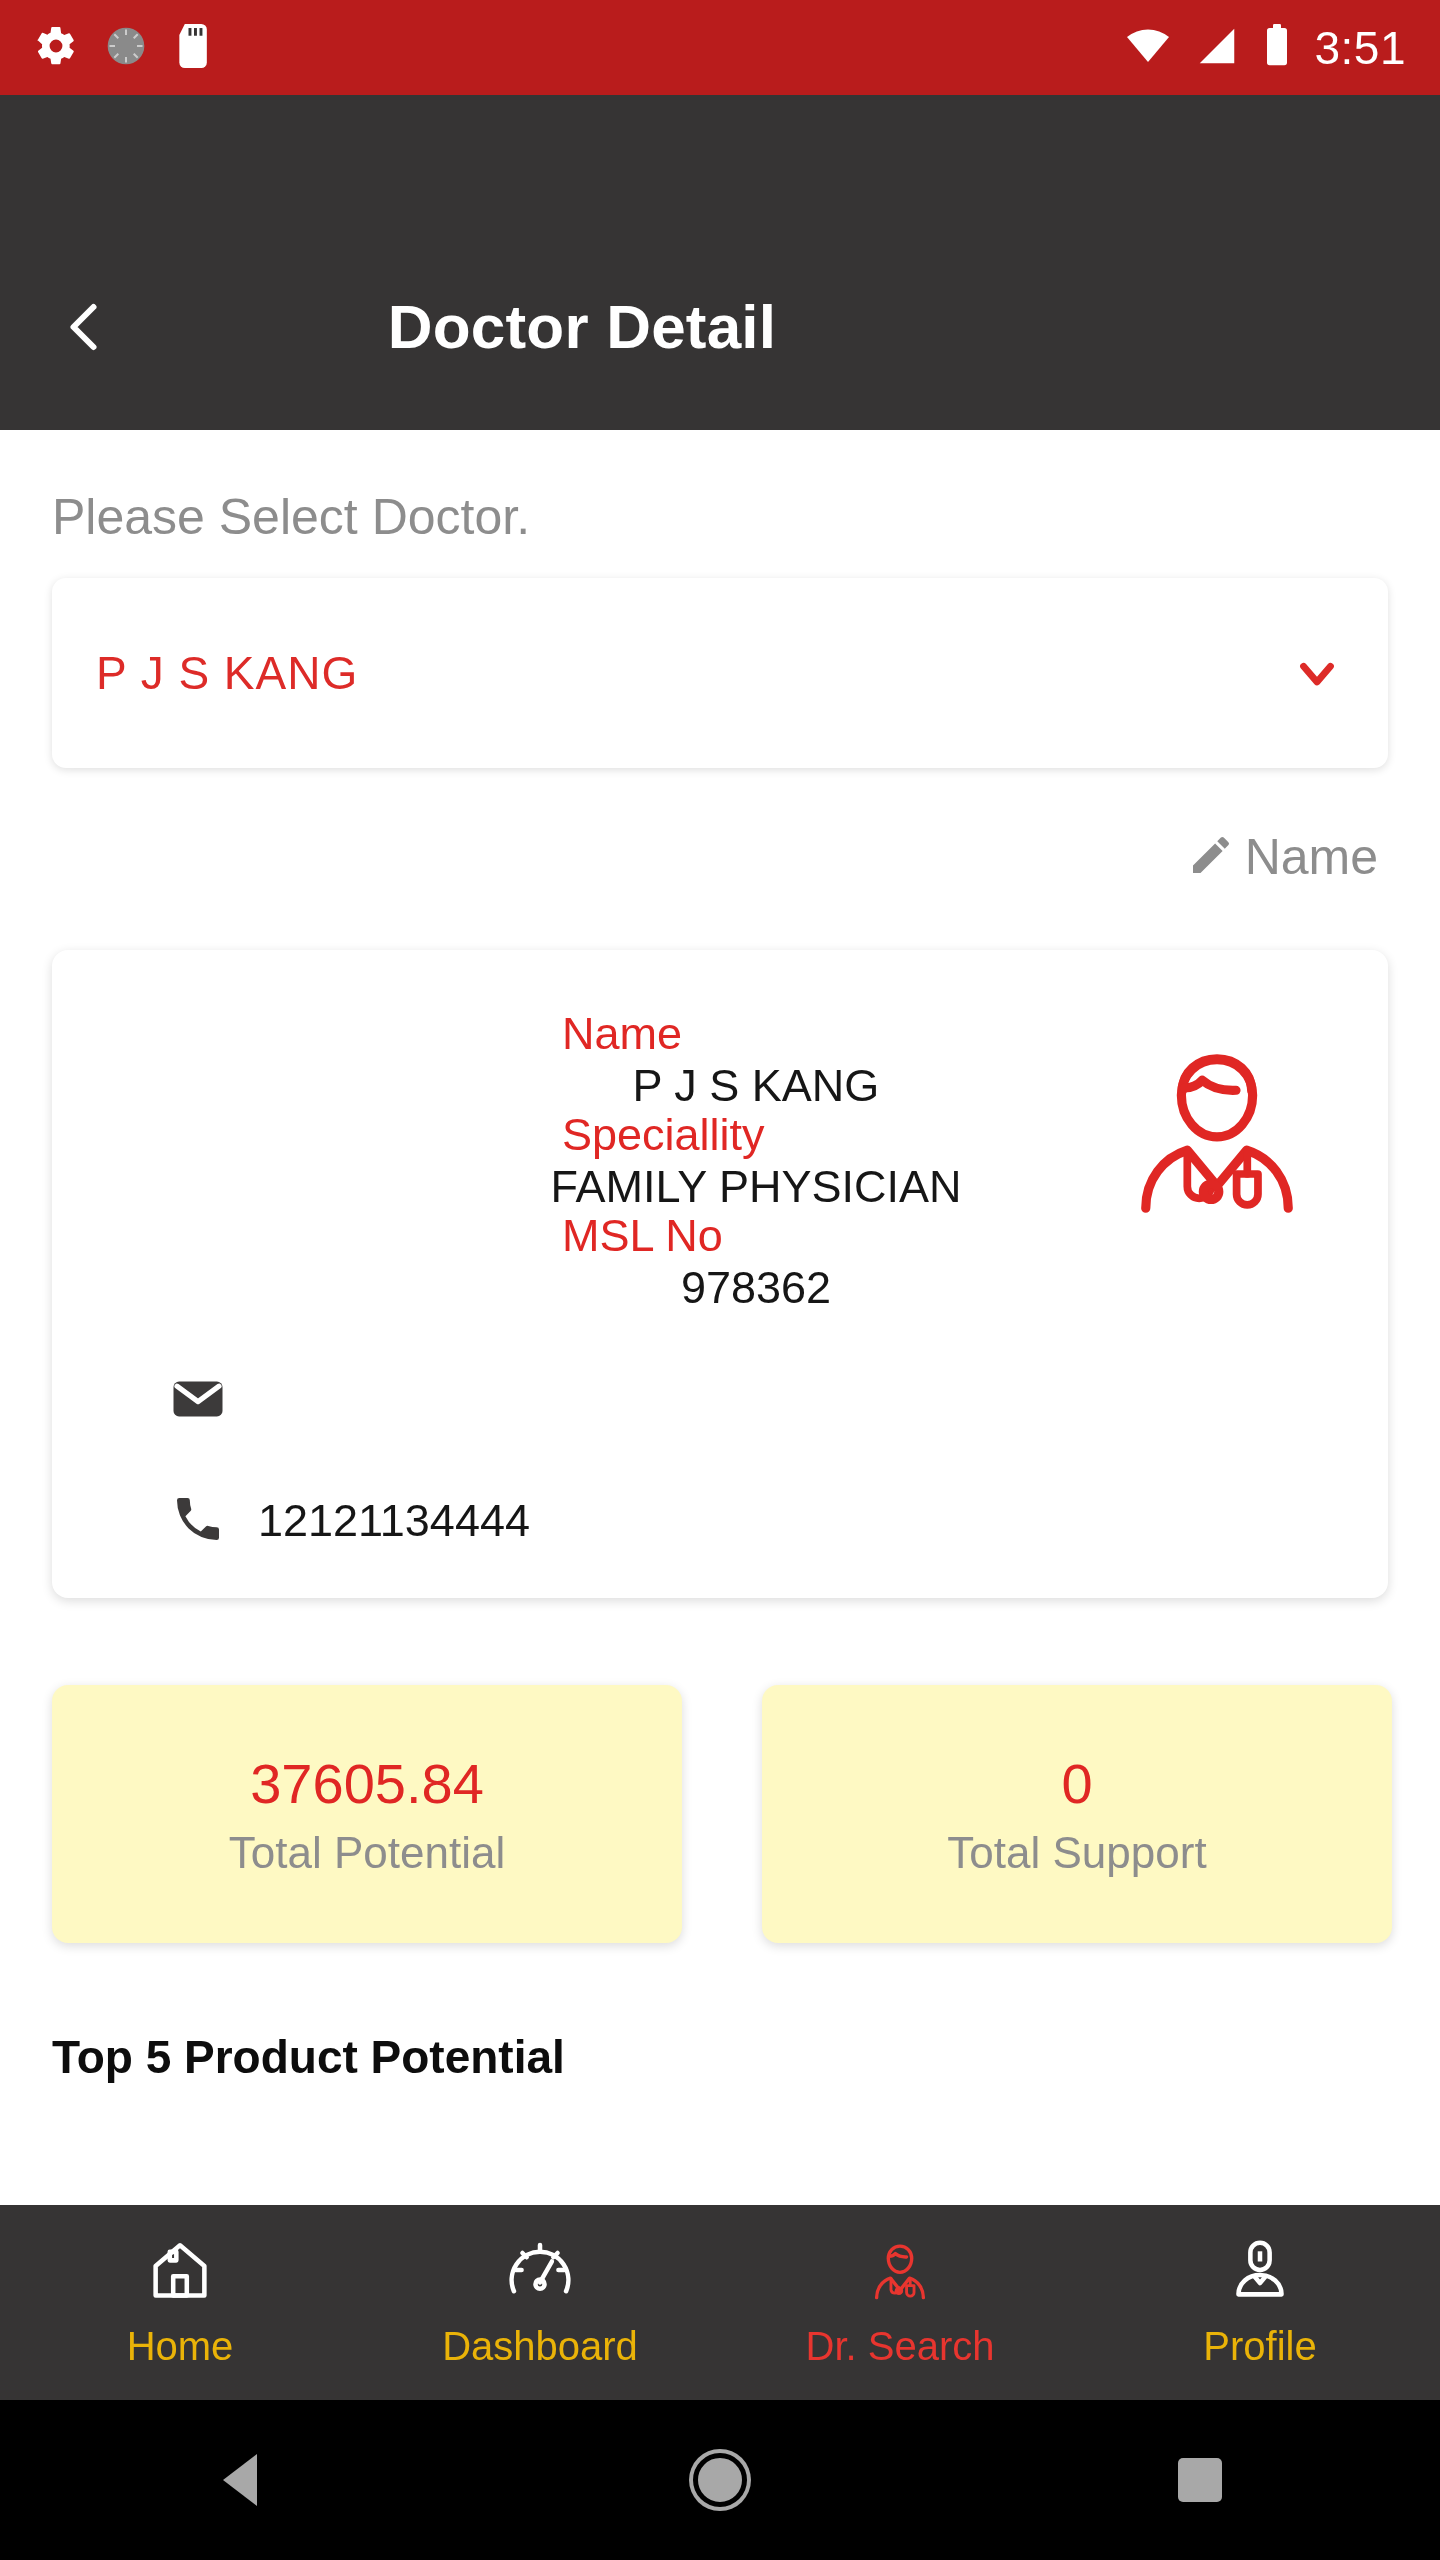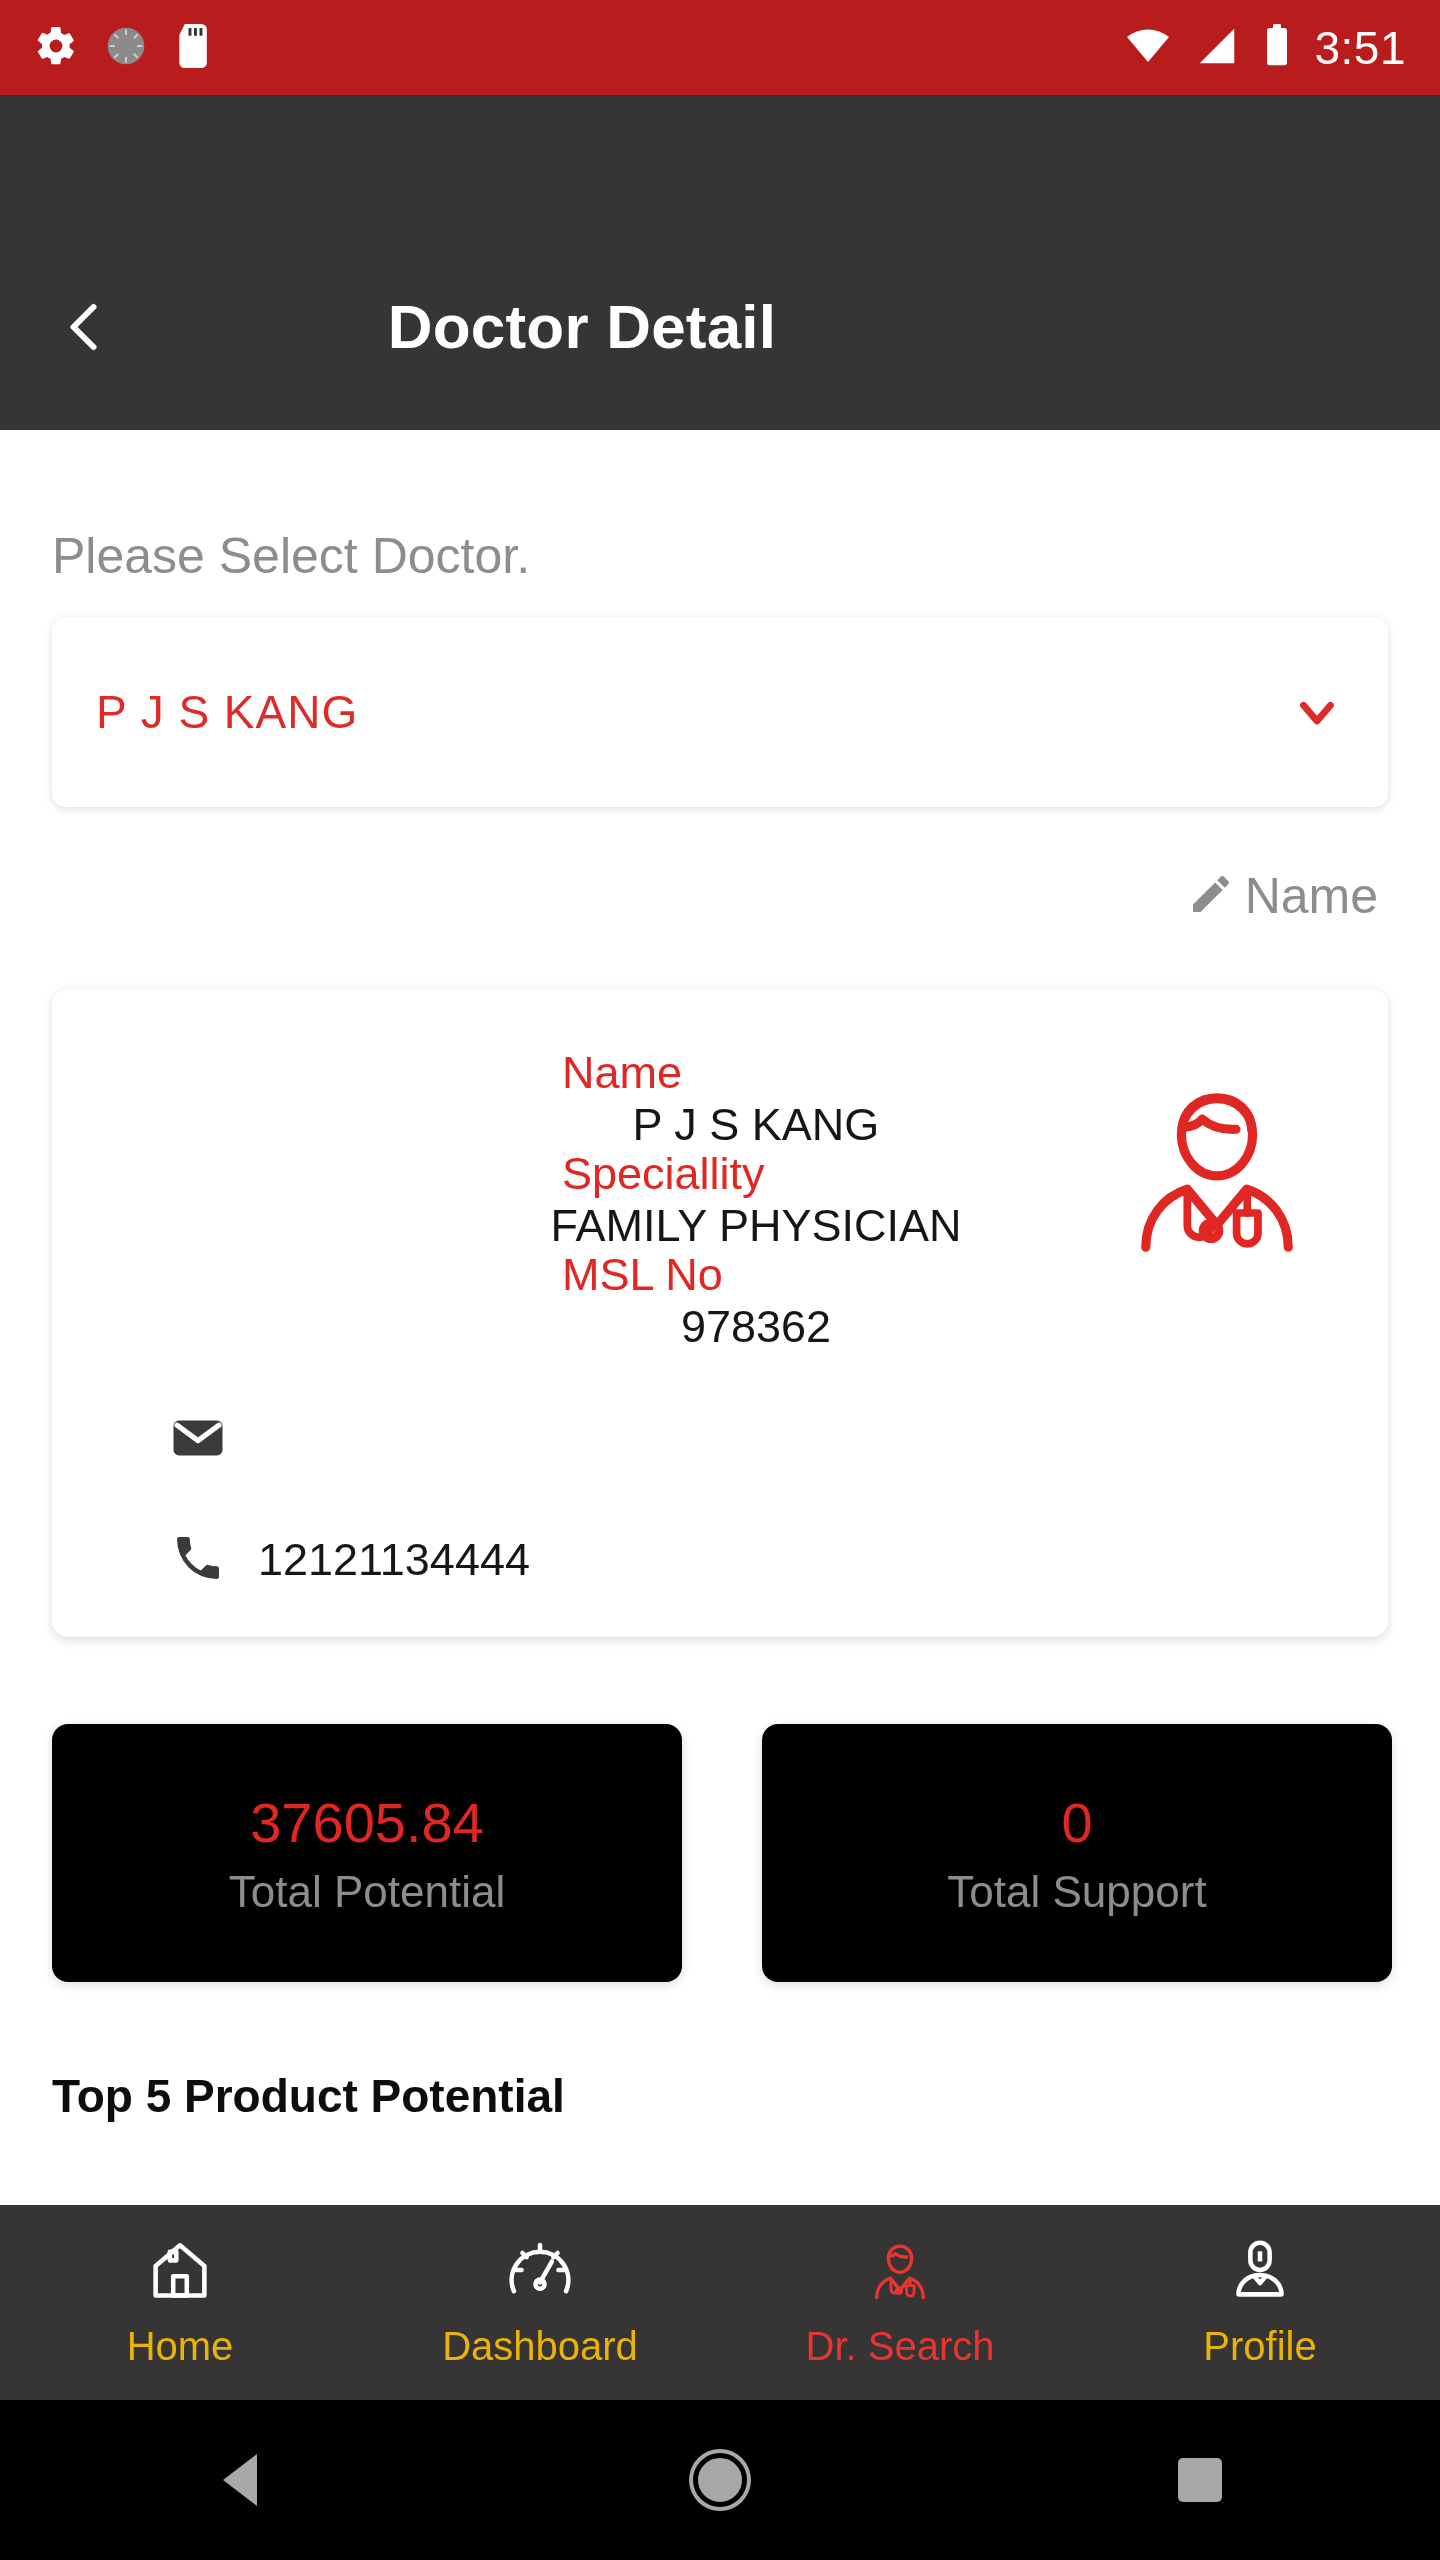--- a/index.html
+++ b/index.html
@@ -34,21 +34,21 @@
   }
   .appbar-title {
     position:absolute; left:0; top:196px; width:1164px;
     text-align:center; color:#ffffff;
     font-size:62px; font-weight:bold; letter-spacing:0.2px;
   }
 
   
   .content {
     position:absolute; top:430px; left:0; width:1440px; height:1775px;
-    background:#ffffff; overflow:hidden;margin-top:39px;
+    background:#ffffff; overflow:hidden;
   }
 
   .select-label {
     position:absolute; left:52px; top:58px;
     font-size:50px; color:#8d8d8d;
   }
 
   .dropdown {
     position:absolute; left:52px; top:148px;
     width:1336px; height:190px;
@@ -79,21 +79,21 @@
   .info-val { font-size:45px; color:#161616; }
 
   .contact-row { display:flex; align-items:center; padding-left:118px; height:120px; }
   .contact-text { font-size:45px; color:#161616; margin-left:32px; }
 
   .doctor-avatar { position:absolute; right:76px; top:80px; }
 
   .stat-card {
     position:absolute; top:1255px;
     width:630px; height:258px;
-    background:#000000; border-radius:16px;
+    background:#fef9c3; border-radius:16px;
     box-shadow:0 3px 11px rgba(0,0,0,0.14);
     display:flex; flex-direction:column;
     align-items:center; justify-content:center; gap:12px;
   }
   .stat-card.left  { left:52px; }
   .stat-card.right { left:762px; }
   .stat-value { font-size:56px; color:#e02724; }
   .stat-label { font-size:44px; color:#8d8d8d; }
 
   .section-title {

